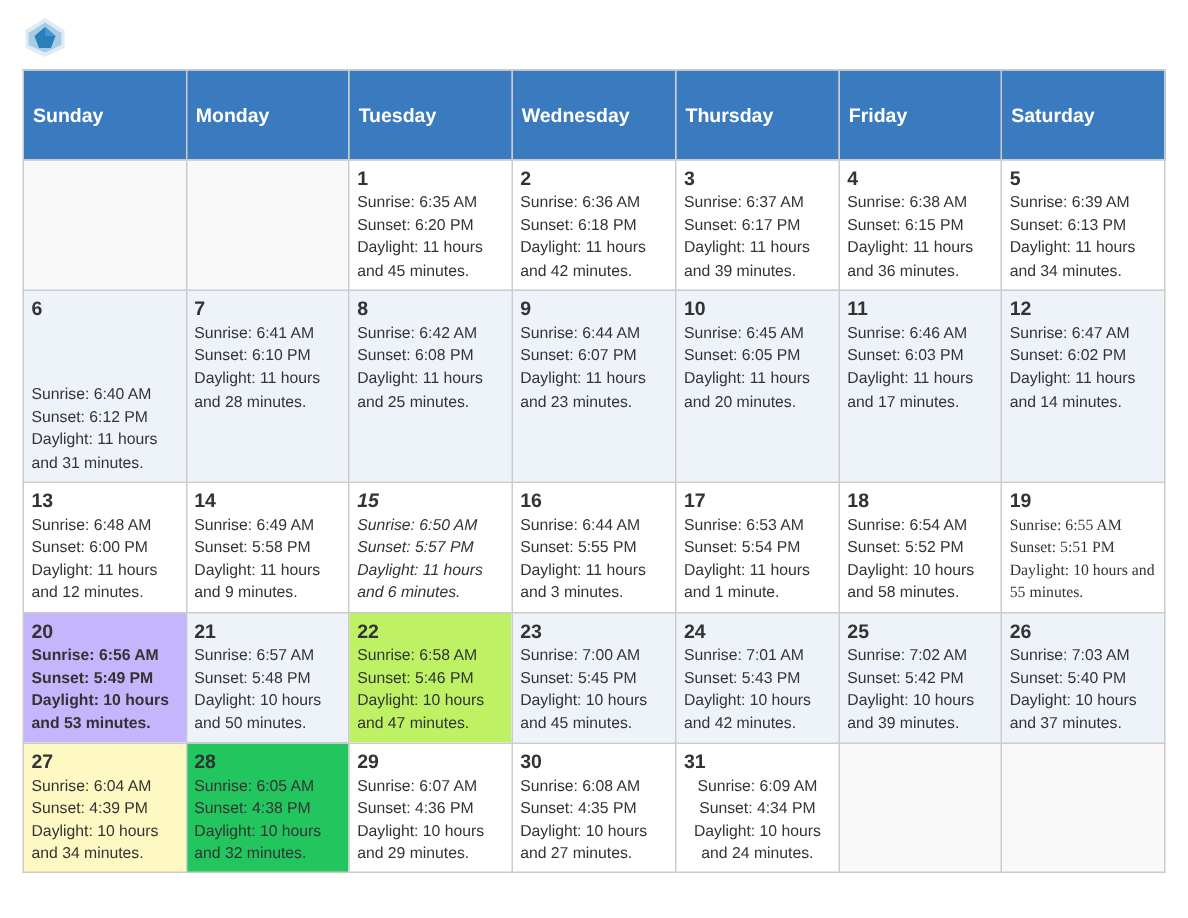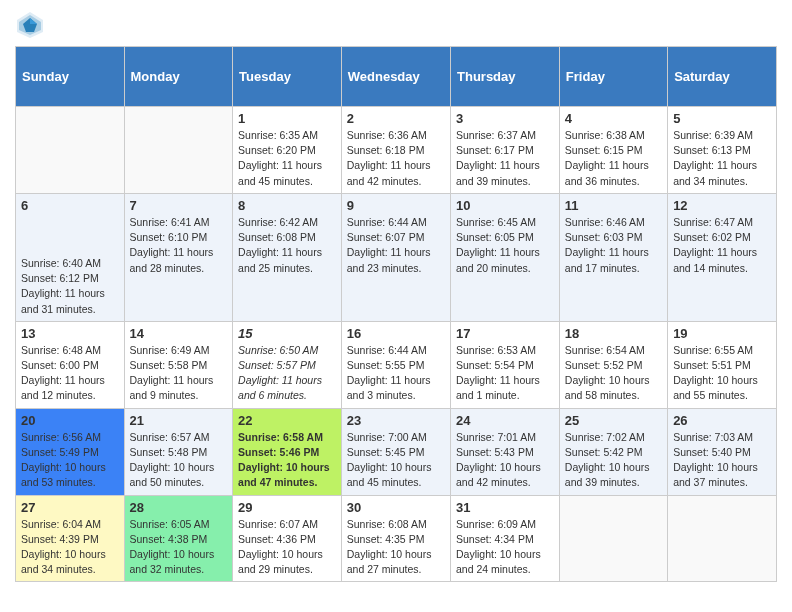--- a/index.html
+++ b/index.html
@@ -209,41 +209,41 @@
 Daylight: 11 hours and 1 minute.</div>
         </td>
         <td style="background: rgb(255, 255, 255); border-radius: 13px;">
           <span class="day-num">18</span>
           <div class="day-info" style="white-space: pre-line;">Sunrise: 6:54 AM
 Sunset: 5:52 PM
 Daylight: 10 hours and 58 minutes.</div>
         </td>
         <td style="background: rgb(255, 255, 255);">
           <span class="day-num">19</span>
-          <div class="day-info" style="white-space: pre-line;">Sunrise: 6:55 AM
+          <div class="day-info" style="white-space: pre-line; font-family: Liberation Serif, serif;">Sunrise: 6:55 AM
 Sunset: 5:51 PM
 Daylight: 10 hours and 55 minutes.</div>
         </td>
       </tr>
       <tr>
-        <td style="background: #3b82f6;">
+        <td style="background: #c4b5fd;">
           <span class="day-num">20</span>
-          <div class="day-info" style="white-space: pre-line;">Sunrise: 6:56 AM
+          <div class="day-info" style="white-space: pre-line; font-weight: bold;">Sunrise: 6:56 AM
 Sunset: 5:49 PM
 Daylight: 10 hours and 53 minutes.</div>
         </td>
         <td style="background: rgb(238, 243, 250);">
           <span class="day-num">21</span>
           <div class="day-info" style="white-space: pre-line;">Sunrise: 6:57 AM
 Sunset: 5:48 PM
 Daylight: 10 hours and 50 minutes.</div>
         </td>
         <td style="background: #bef264;">
           <span class="day-num">22</span>
-          <div class="day-info" style="white-space: pre-line; font-weight: bold;">Sunrise: 6:58 AM
+          <div class="day-info" style="white-space: pre-line;">Sunrise: 6:58 AM
 Sunset: 5:46 PM
 Daylight: 10 hours and 47 minutes.</div>
         </td>
         <td style="background: rgb(238, 243, 250);">
           <span class="day-num">23</span>
           <div class="day-info" style="white-space: pre-line;">Sunrise: 7:00 AM
 Sunset: 5:45 PM
 Daylight: 10 hours and 45 minutes.</div>
         </td>
         <td style="background: rgb(238, 243, 250);">
@@ -265,41 +265,41 @@
 Daylight: 10 hours and 37 minutes.</div>
         </td>
       </tr>
       <tr>
         <td style="background: #fef9c3;">
           <span class="day-num">27</span>
           <div class="day-info" style="white-space: pre-line;">Sunrise: 6:04 AM
 Sunset: 4:39 PM
 Daylight: 10 hours and 34 minutes.</div>
         </td>
-        <td style="background: #86efac;">
+        <td style="background: #22c55e;">
           <span class="day-num">28</span>
           <div class="day-info" style="white-space: pre-line;">Sunrise: 6:05 AM
 Sunset: 4:38 PM
 Daylight: 10 hours and 32 minutes.</div>
         </td>
         <td style="background: rgb(255, 255, 255); margin-left: 32px;">
           <span class="day-num">29</span>
           <div class="day-info" style="white-space: pre-line;">Sunrise: 6:07 AM
 Sunset: 4:36 PM
 Daylight: 10 hours and 29 minutes.</div>
         </td>
         <td style="background: rgb(255, 255, 255); margin-top: 33px;">
           <span class="day-num">30</span>
           <div class="day-info" style="white-space: pre-line;">Sunrise: 6:08 AM
 Sunset: 4:35 PM
 Daylight: 10 hours and 27 minutes.</div>
         </td>
         <td style="background: rgb(255, 255, 255);">
           <span class="day-num">31</span>
-          <div class="day-info" style="white-space: pre-line;">Sunrise: 6:09 AM
+          <div class="day-info" style="white-space: pre-line; text-align: center;">Sunrise: 6:09 AM
 Sunset: 4:34 PM
 Daylight: 10 hours and 24 minutes.</div>
         </td>
         <td class="empty" style="background: rgb(249, 249, 249);"></td>
         <td class="empty" style="background: rgb(249, 249, 249);"></td>
       </tr>
     </tbody>
 </table>
 
 </body></html>

